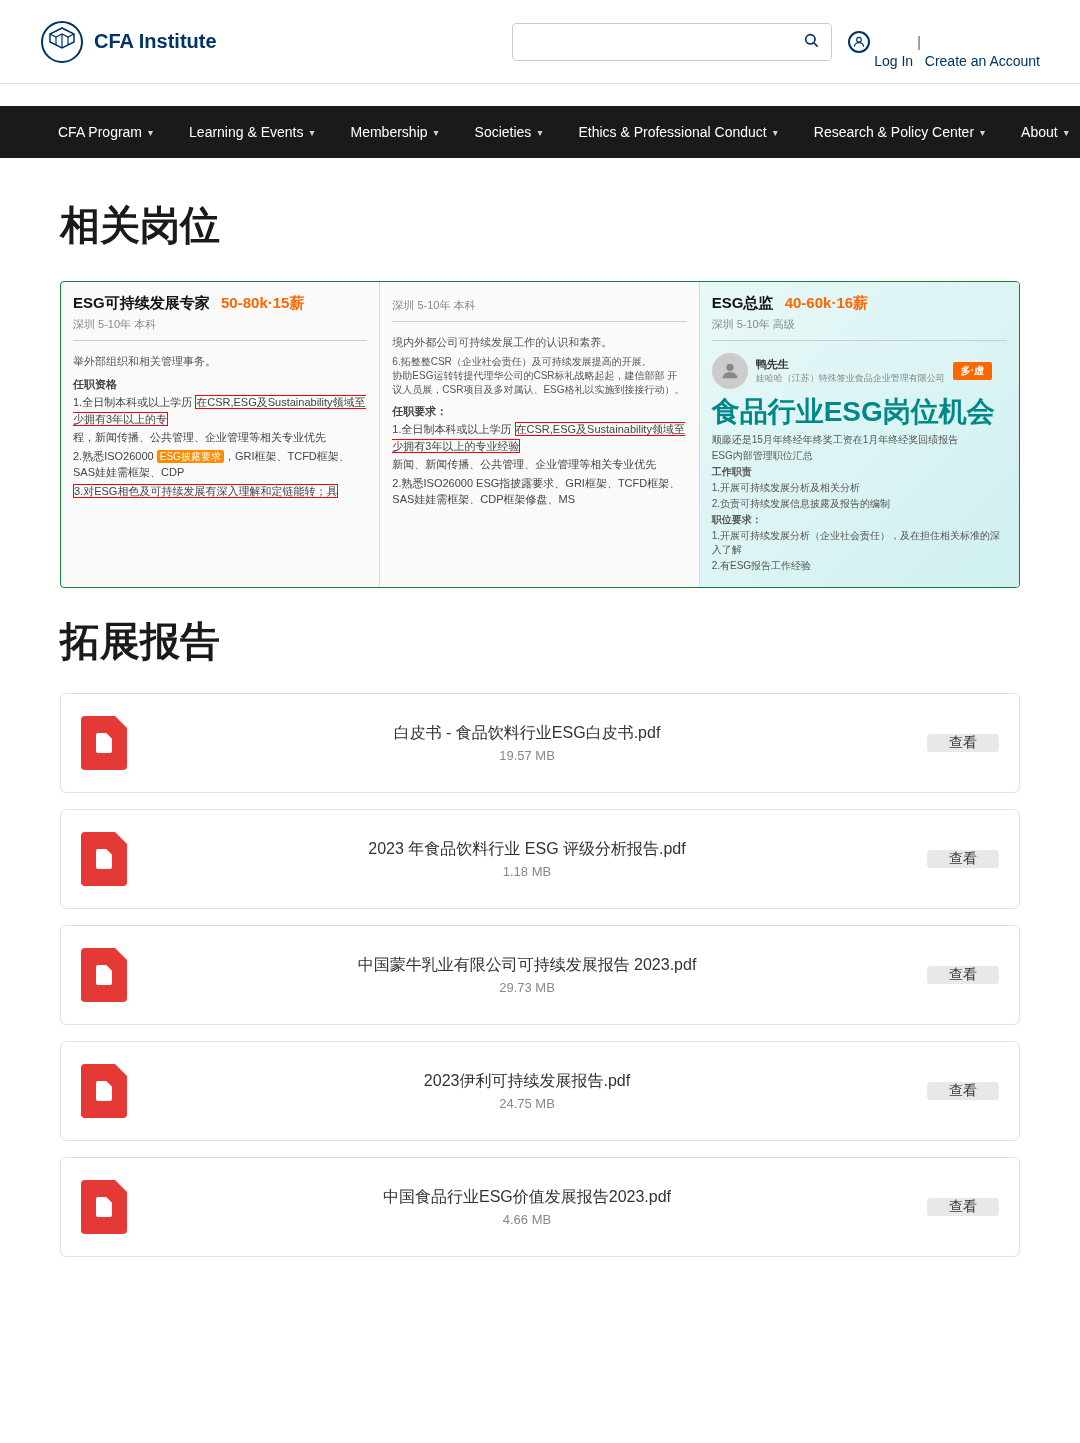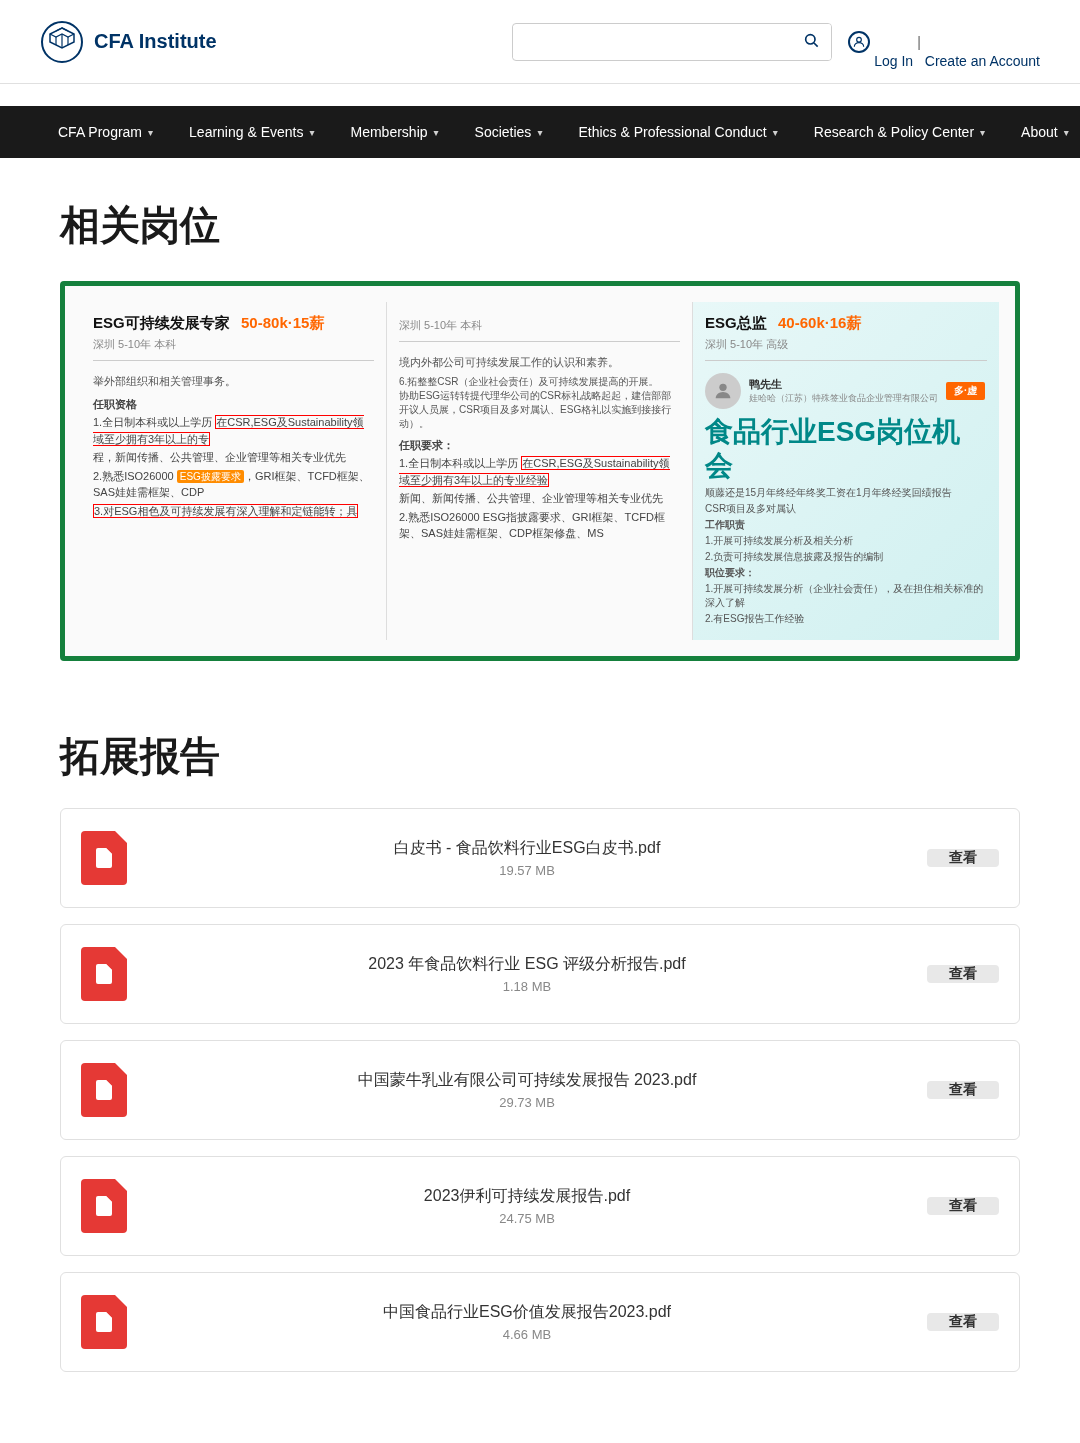--- a/index.html
+++ b/index.html
@@ -122,24 +122,23 @@
     
     .section-title {
       font-size: 40px;
       font-weight: bold;
       color: #1a1a1a;
       margin-bottom: 28px;
     }
 
     
     .job-cards-area {
-      border: 5px solid #15803d;
+      border: 1px solid #15803d;
       border-radius: 4px;
-      padding: 16px;
-      margin-bottom: 68px;
+      margin-bottom: 26px;
       background: #fafafa;
       min-height: 280px;
       overflow: hidden;
       position: relative;
     }
 
     
     .job-cards-grid {
       display: grid;
       grid-template-columns: 1fr 1fr 1fr;
@@ -315,21 +314,21 @@
       color: #888;
     }
     .view-btn {
       background: #e8e8e8;
       border: none;
       padding: 0 22px;
       border-radius: 4px;
       font-size: 14px;
       color: #333;
       cursor: pointer;
-      font-weight: 700;
+      font-weight: 400;
       flex-shrink: 0;
     }
 
     
     .job-separator {
       border: none;
       border-top: 1px solid #ccc;
       margin-bottom: 12px;
     }
   </style>
@@ -494,21 +493,21 @@
               <div style="font-size:11px;font-weight:bold;color:#333">鸭先生</div>
               <div style="font-size:9px;color:#888">娃哈哈（江苏）特殊签业食品企业管理有限公司</div>
             </div>
             <span class="card-badge">多·虚</span>
           </div>
         </div>
         <div>
           <div class="card-big-title">食品行业ESG岗位机会</div>
           <div class="card-sub-list">
             <div>顺藤还是15月年终经年终奖工资在1月年终经奖回绩报告</div>
-            <div>CSR项目及多对属认</div>
+            <div>ESG内部管理职位汇总</div>
             <div><strong>工作职责</strong></div>
             <div>1.开展可持续发展分析及相关分析</div>
             <div>2.负责可持续发展信息披露及报告的编制</div>
             <div><strong>职位要求：</strong></div>
             <div>1.开展可持续发展分析（企业社会责任），及在担住相关标准的深入了解</div>
             <div>2.有ESG报告工作经验</div>
           </div>
         </div>
       </div>
 

